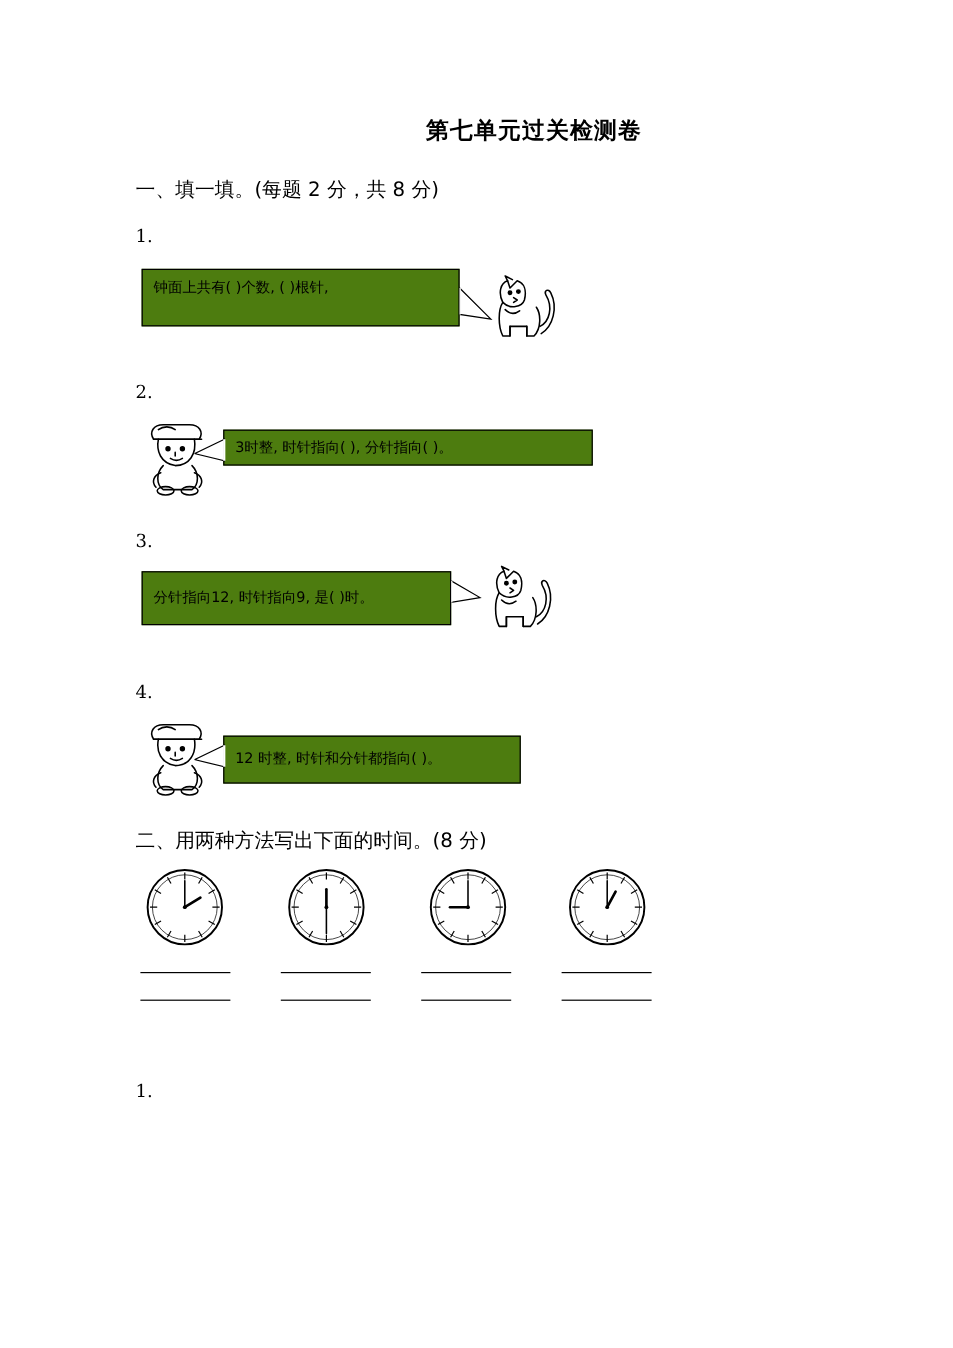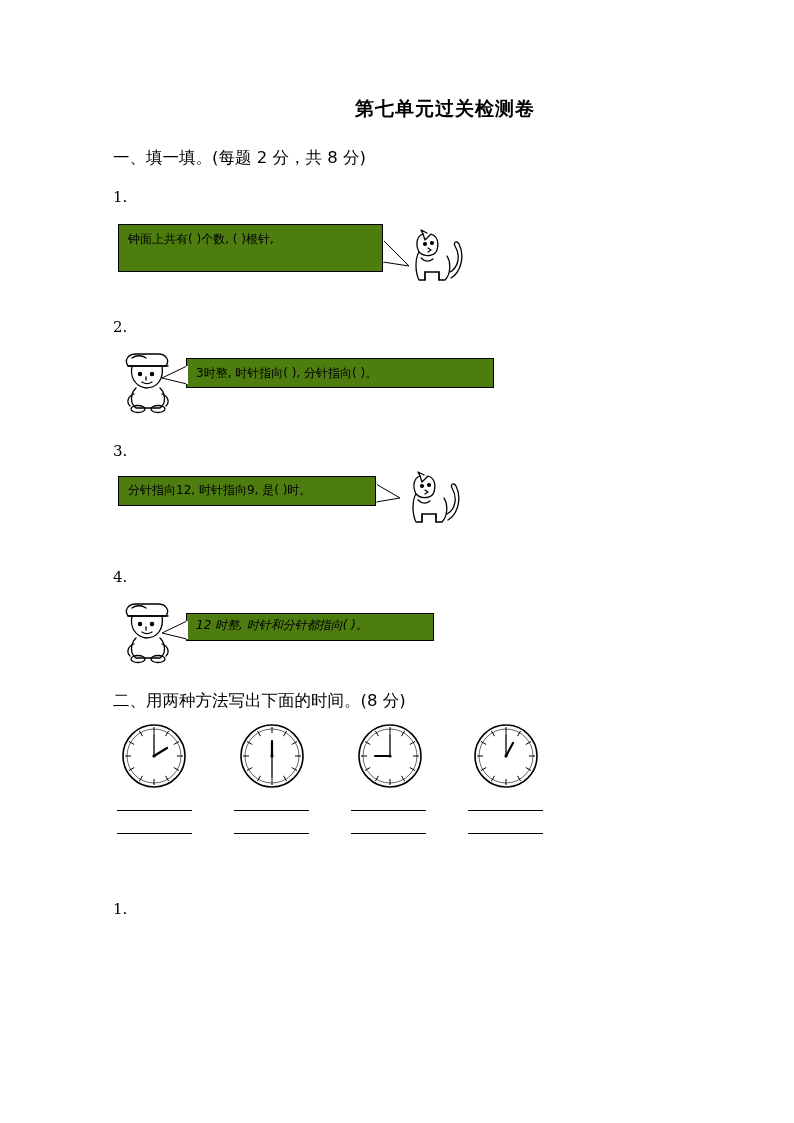--- a/index.html
+++ b/index.html
@@ -148,21 +148,21 @@
   <div class="bubble" style="left:186px; top:358px; width:308px; height:30px; display:flex; align-items:flex-start;">
     <div>3时整, 时针指向(        ), 分针指向(        )。</div>
   </div>
   <svg class="bubble-tail" style="left:162px; top:362px; width:26px; height:30px;" viewBox="0 0 26 30">
     <polygon points="25,4 0,16 25,22" fill="#fff" stroke="#000" stroke-width="1"></polygon>
     <line x1="25" y1="4" x2="25" y2="22" stroke="#fff" stroke-width="2"></line>
   </svg>
 
   <div class="qnum" style="top:442px;">3.</div>
 
-  <div class="bubble" style="left:118px; top:476px; width:258px; height:30px; display:flex; align-items:center;">
+  <div class="bubble" style="left:118px; top:476px; width:258px; height:45px; display:flex; align-items:center;">
     <div>分针指向12, 时针指向9, 是(        )时。</div>
   </div>
   <svg class="bubble-tail" style="left:376px; top:480px; width:26px; height:30px;" viewBox="0 0 26 30">
     <polygon points="0,4 24,18 0,22" fill="#fff" stroke="#000" stroke-width="1"></polygon>
     <line x1="0" y1="4" x2="0" y2="22" stroke="#fff" stroke-width="2"></line>
   </svg>
 
   <svg class="animal" style="left:392px; top:470px; width:70px; height:62px;" viewBox="0 0 70 62">
     <g fill="none" stroke="#000" stroke-width="1.3" stroke-linejoin="round" stroke-linecap="round">
       <path d="M55 44 C 63 40, 66 28, 60 18 C 58 14, 62 12, 64 16 C 70 28, 66 44, 56 50"></path>
@@ -189,21 +189,21 @@
       <circle cx="34" cy="26" r="1.6" fill="#000"></circle>
       <path d="M28 29 L 28 32 M 24 34 C 27 36, 31 36, 34 34"></path>
       <path d="M18 40 C 12 46, 12 56, 18 60 L 42 60 C 48 56, 48 46, 42 40"></path>
       <path d="M16 46 C 10 48, 8 54, 12 58"></path>
       <path d="M44 46 C 50 48, 52 54, 48 58"></path>
       <ellipse cx="20" cy="61" rx="7" ry="3.5"></ellipse>
       <ellipse cx="40" cy="61" rx="7" ry="3.5"></ellipse>
     </g>
   </svg>
 
-  <div class="bubble" style="left:186px; top:613px; width:248px; height:28px; display:flex; align-items:flex-end;font-style:italic;">
+  <div class="bubble" style="left:186px; top:613px; width:248px; height:40px; display:flex; align-items:center;">
     <div>12 时整, 时针和分针都指向(        )。</div>
   </div>
   <svg class="bubble-tail" style="left:162px; top:617px; width:26px; height:30px;" viewBox="0 0 26 30">
     <polygon points="25,4 0,16 25,22" fill="#fff" stroke="#000" stroke-width="1"></polygon>
     <line x1="25" y1="4" x2="25" y2="22" stroke="#fff" stroke-width="2"></line>
   </svg>
 
   <div class="section-head" style="top:690px;">二、用两种方法写出下面的时间。(8 分)</div>
 
   <svg class="clock-wrap" style="left:120px; top:722px; width:68px; height:68px;" viewBox="0 0 68 68">

